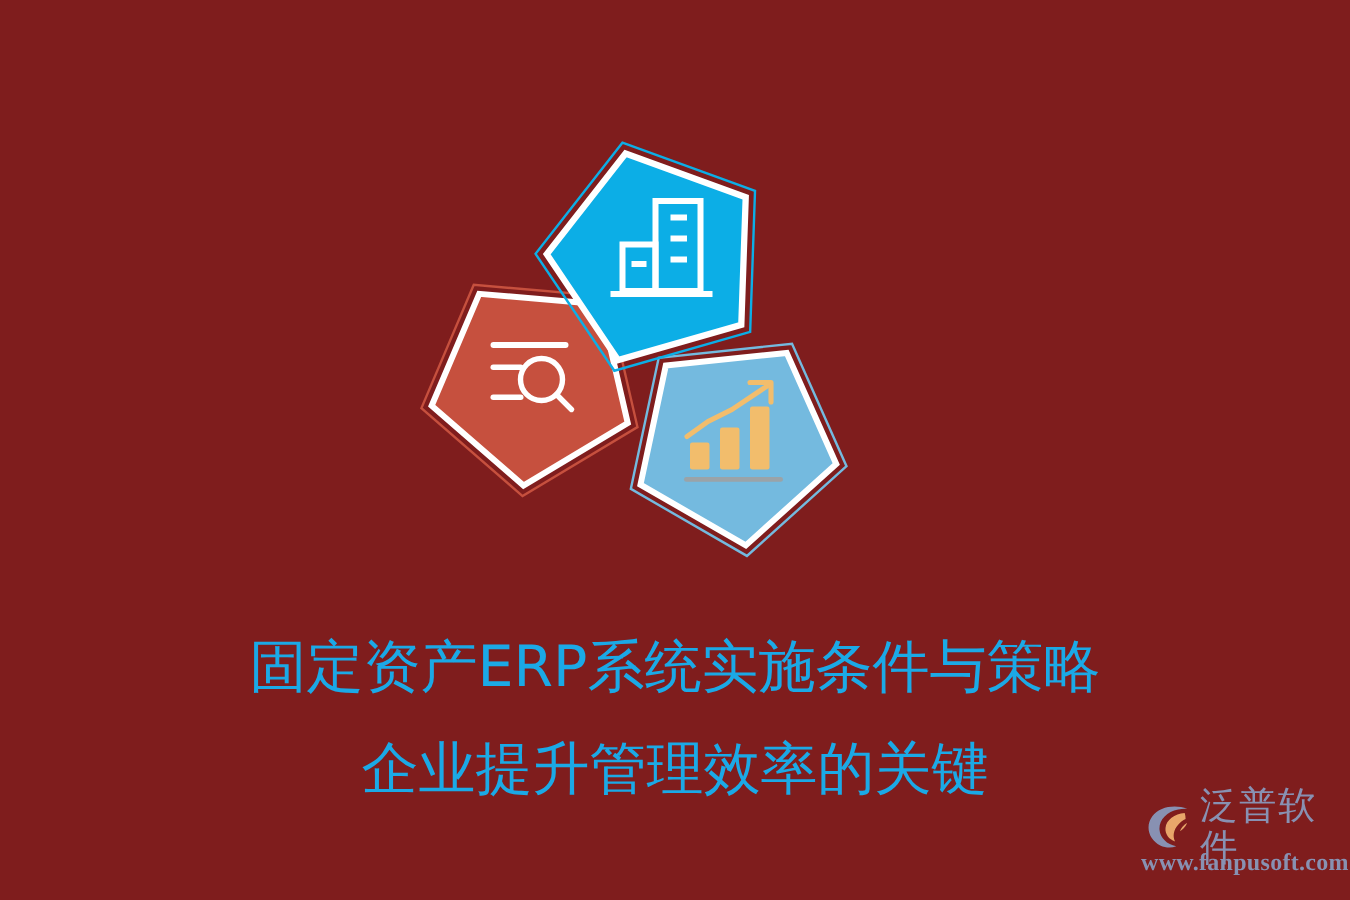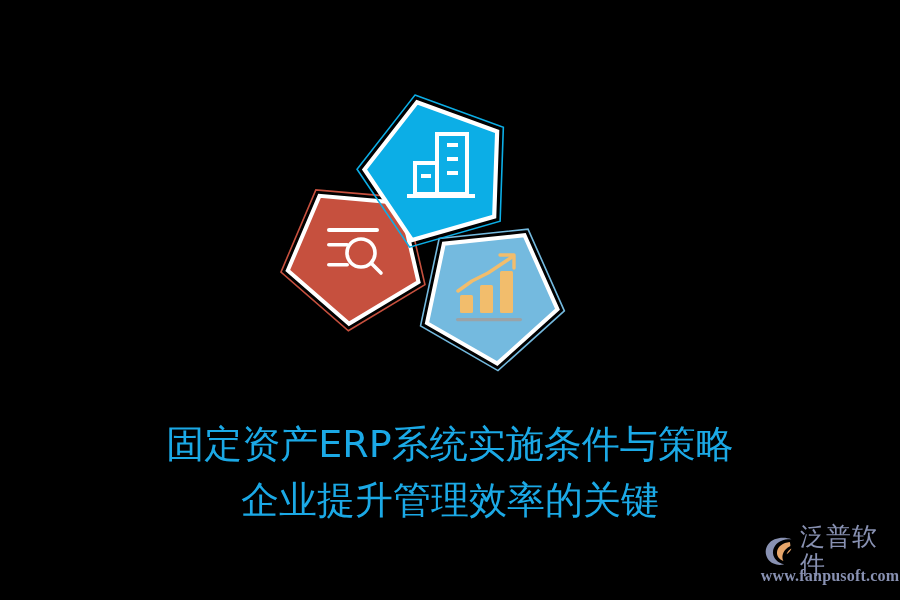--- a/index.html
+++ b/index.html
@@ -13,21 +13,21 @@
     overflow: hidden;
     font-family: "Liberation Sans", "DejaVu Sans", sans-serif;
     position: relative;
   }
 
   #canvas {
     position: absolute;
     left: 0; top: 0;
     width: 900px;
     height: 600px;
-    background: #000000;
+    background: #7f1d1d;
   }
 
   
   .hero-graphic {
     position: absolute;
     left: 255px;
     top: 80px;
     width: 330px;
     height: 300px;
   }
@@ -49,21 +49,21 @@
   .title-line {
     color: #1BA9E6;
     font-size: 38px;
     line-height: 52px;
     font-weight: normal;
     letter-spacing: 0px;
     white-space: nowrap;
     font-family: "DejaVu Sans", "Liberation Sans", sans-serif;
   }
   .title-line.line-2 {
-    margin-top: 4px;
+    margin-top: 16px;
   }
 
   
   .brand {
     position: absolute;
     left: 764px;
     top: 534px;
     width: 132px;
     height: 58px;
     display: flex;

